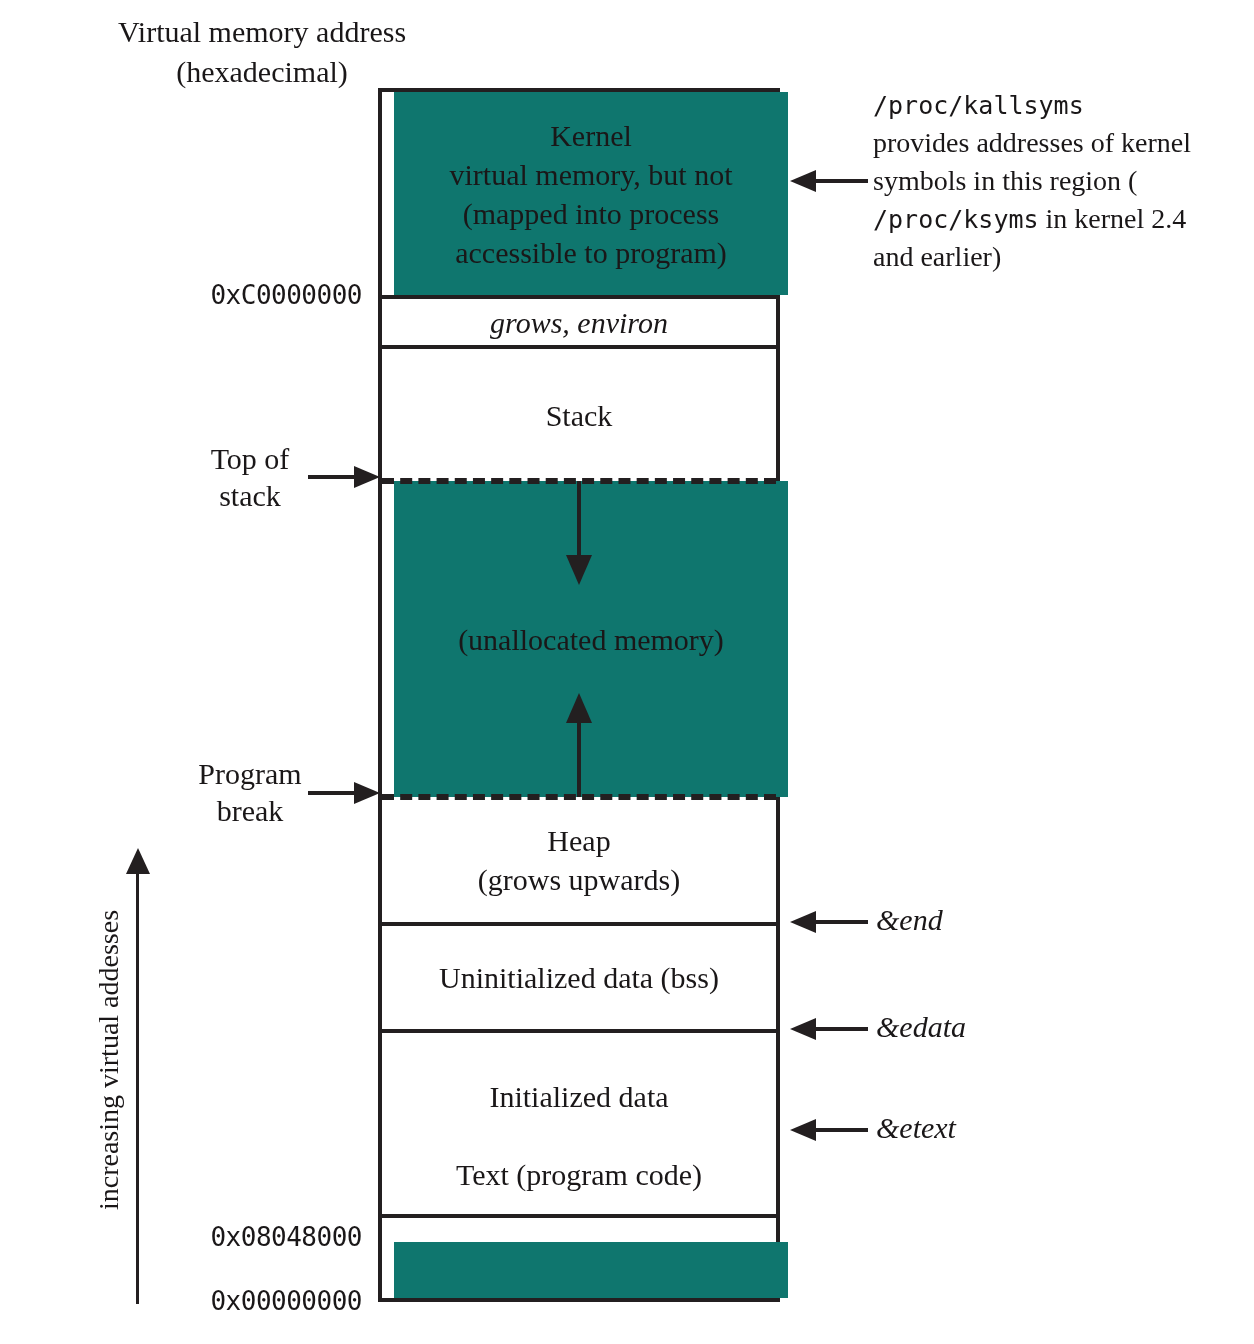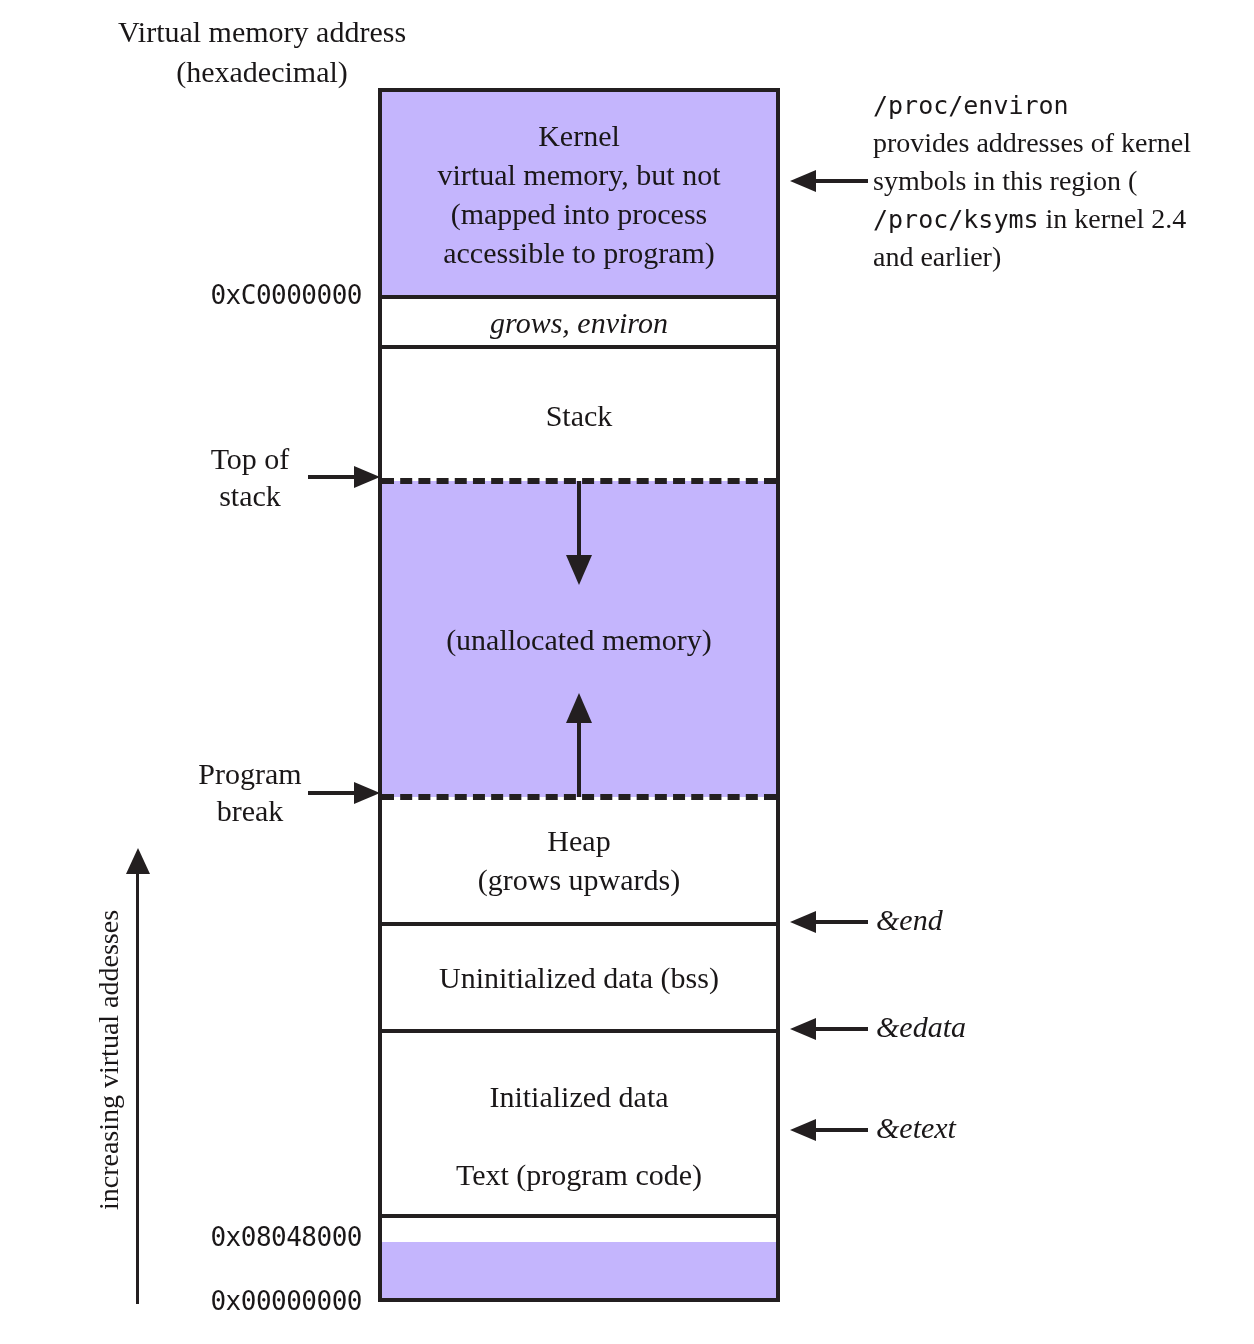--- a/index.html
+++ b/index.html
@@ -53,21 +53,21 @@
     width: 394px;
     box-sizing: border-box;
     text-align: center;
     font-size: 30px;
     line-height: 1.30;
     display: flex;
     flex-direction: column;
     align-items: center;
     justify-content: center;
   }
-  .seg.gray   { background: #c4b5fd; }
+  .seg.gray   { background: #0f766e; margin-left: 12px; }
   .seg.white  { background: #ffffff; }
   .rule-top    { border-top: 4px solid #231f20; }
   .rule-bottom { border-bottom: 4px solid #231f20; }
   .seg .line { display: block; }
   .seg .ital { font-style: italic; }
 
   
   .dashed-rule {
     position: absolute;
     left: 0;
@@ -293,21 +293,21 @@
   <div class="arrow-right" style="left:308px; top:782px; width:72px;">
     <div class="shaft" style="width:50px;"></div>
     <div class="head" style="left:46px;"></div>
   </div>
 
   <div class="arrow-left" style="left:790px; top:170px; width:78px;">
     <div class="head"></div>
     <div class="shaft" style="width:56px;"></div>
   </div>
   <div id="kallsyms-note">
-    <span class="mono">/proc/environ</span><br>
+    <span class="mono">/proc/kallsyms</span><br>
     <span>provides addresses of kernel symbols in this region (</span>
     <span class="mono">/proc/ksyms</span>
     <span>in kernel 2.4 and earlier)</span>
   </div>
 
   <div class="arrow-left" style="left:790px; top:911px; width:78px;">
     <div class="head"></div>
     <div class="shaft" style="width:56px;"></div>
   </div>
   <div class="sym-label" style="left:876px; top:903px;">&amp;end</div>

